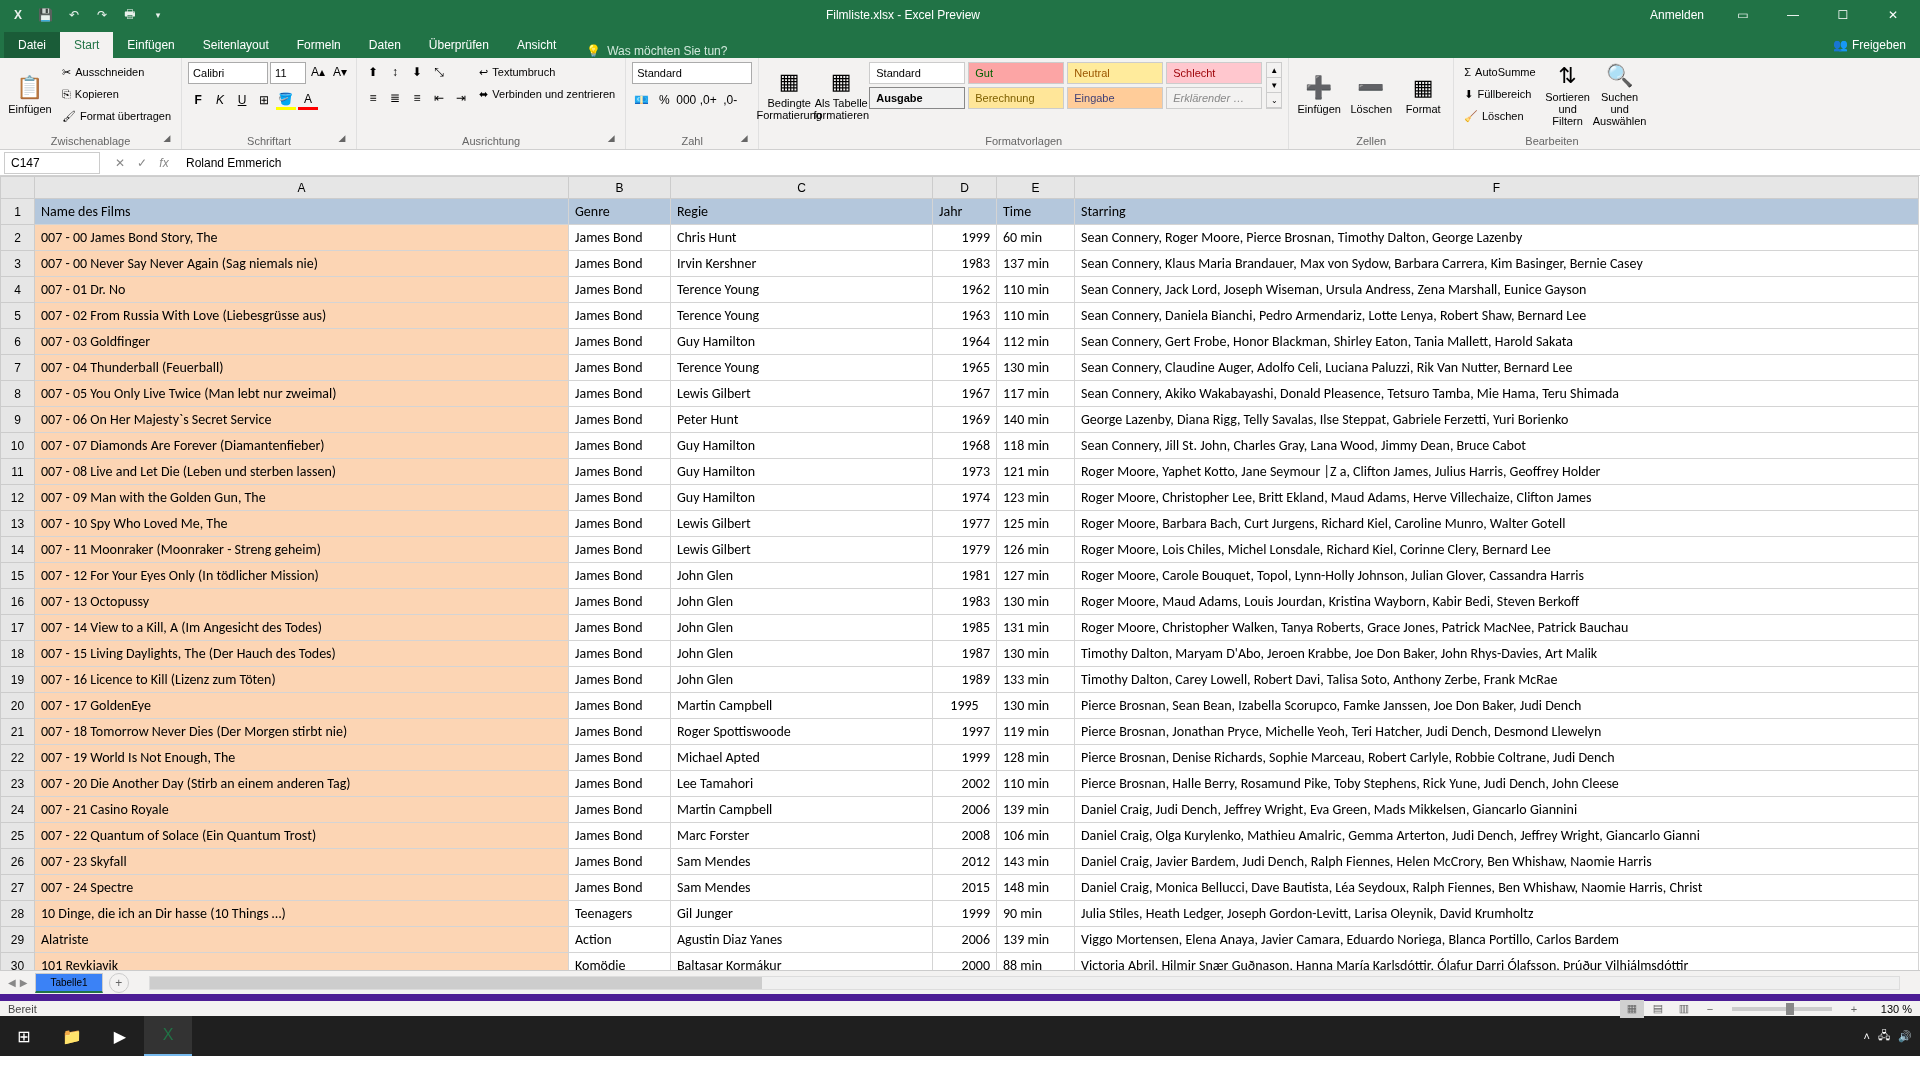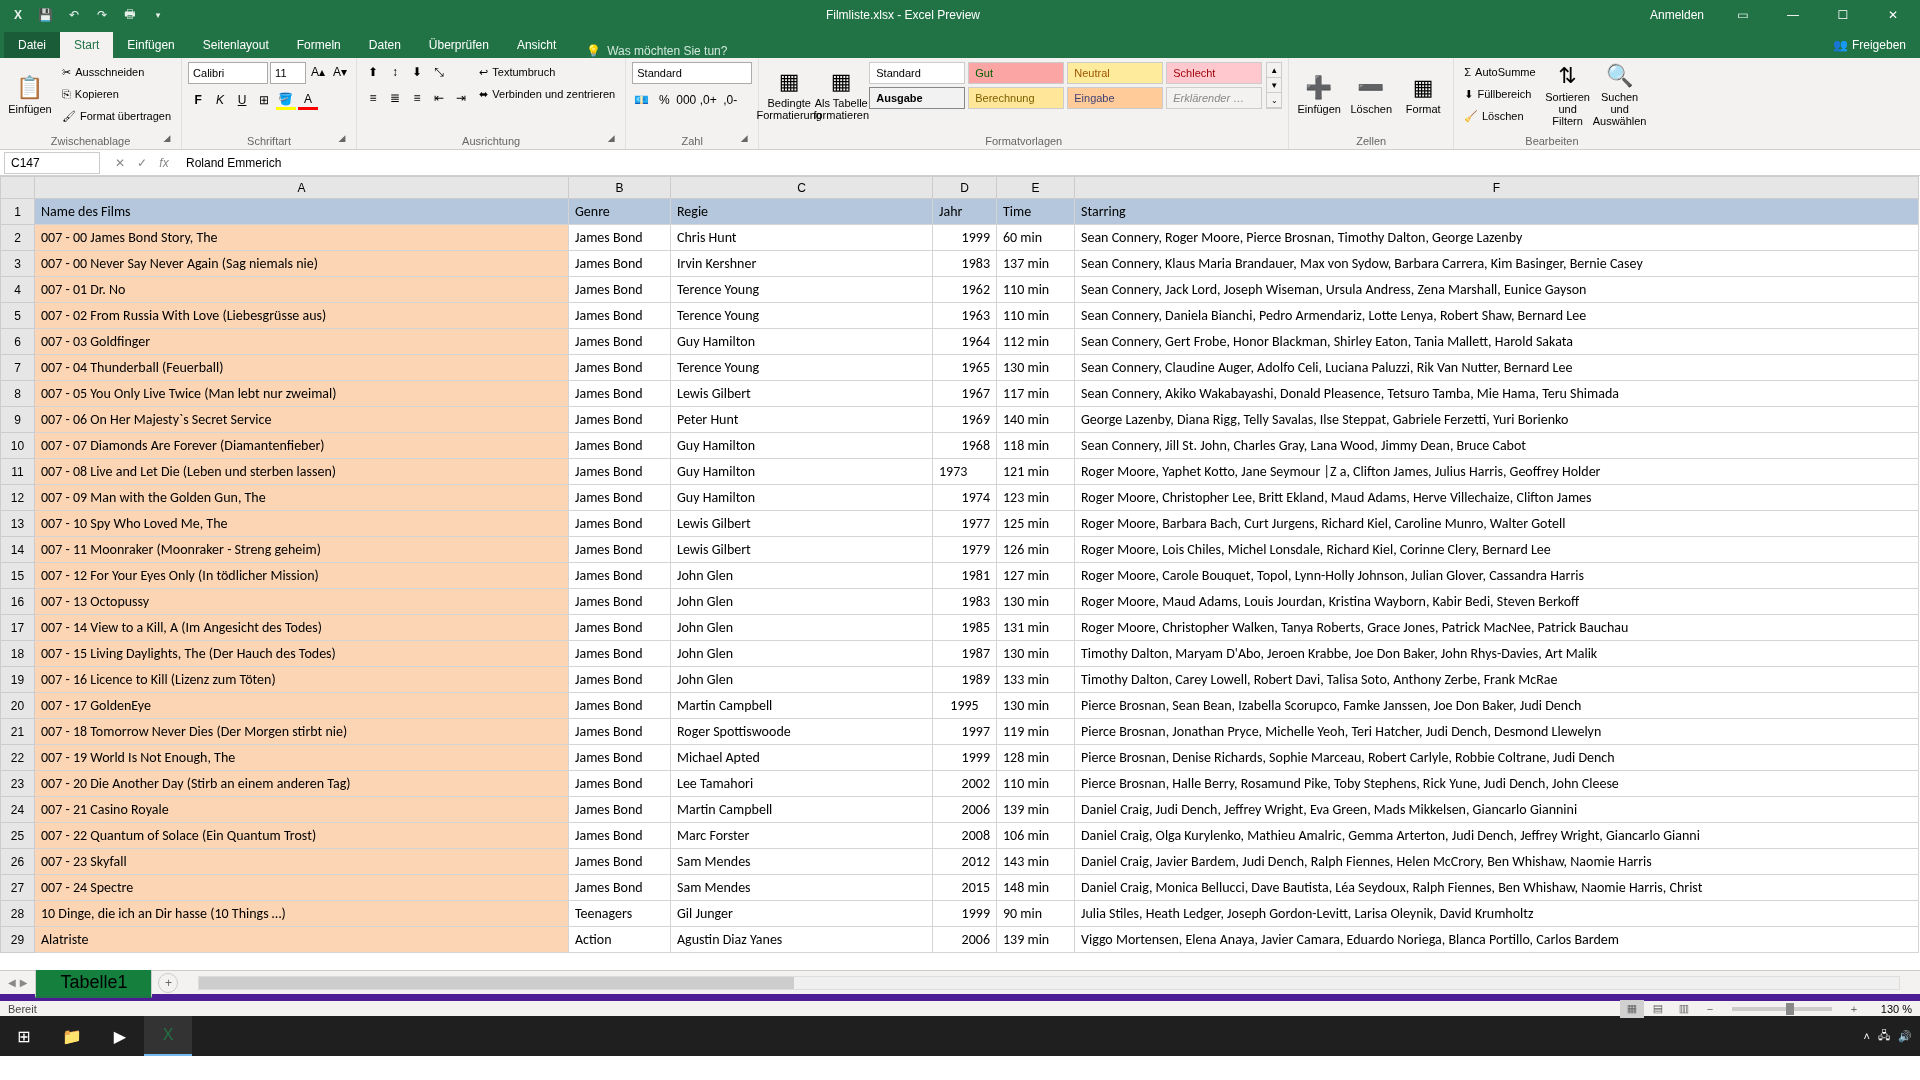--- a/index.html
+++ b/index.html
@@ -63,21 +63,21 @@
 .row-hdr { background: #e6e6e6; border: 1px solid #ccc; font-size: 12px; text-align: center; width: 34px; position: sticky; left: 0; }
 td.cell { border: 1px solid #d4d4d4; font-size: 14px; padding: 2px 6px; height: 26px; white-space: nowrap; overflow: hidden; font-family: Calibri, sans-serif; }
 .hdr-row td.cell { background: #b4c7dc; font-weight: normal; }
 td.col-a { background: #fcd5b4; }
 .corner { background: #e6e6e6; border: 1px solid #ccc; width: 34px; }
 
 
 .sheet-tabs { height: 24px; background: #f3f2f1; border-top: 1px solid #ccc; display: flex; align-items: center; }
 .tab-nav { display: flex; gap: 4px; padding: 0 8px; color: #888; }
 .tab-nav span { cursor: pointer; font-size: 10px; }
-.sheet-tab { padding: 3px 24px; background: #15803d; border: 1px solid #ccc; border-bottom: 2px solid #217346; font-size: 18px; cursor: pointer; }
+.sheet-tab { padding: 3px 14px; background: #3b82f6; border: 1px solid #ccc; border-bottom: 2px solid #217346; font-size: 10px; cursor: pointer; }
 .sheet-add { width: 20px; height: 20px; border: 1px solid #ccc; border-radius: 50%; margin-left: 6px; font-size: 12px; display: flex; align-items: center; justify-content: center; cursor: pointer; color: #666; }
 .hscroll { flex: 1; display: flex; align-items: center; padding: 0 20px; }
 .hscroll-track { flex: 1; height: 14px; background: #f0f0f0; border: 1px solid #ddd; position: relative; }
 .hscroll-thumb { position: absolute; left: 0; width: 35%; height: 100%; background: #cdcdcd; }
 
 
 .status-bar { height: 22px; background: #f3f2f1; border-top: 7px solid #4c1d95; display: flex; align-items: center; font-size: 11px; padding: 0 8px; }
 .status-left { color: #444; }
 .status-right { margin-left: auto; display: flex; align-items: center; gap: 2px; }
 .view-btn { width: 24px; height: 18px; display: flex; align-items: center; justify-content: center; cursor: pointer; color: #666; }
@@ -433,21 +433,21 @@
           <td class="cell">Guy Hamilton</td>
           <td class="cell" style="text-align: right;">1968</td>
           <td class="cell">118 min</td>
           <td class="cell">Sean Connery, Jill St. John, Charles Gray, Lana Wood, Jimmy Dean, Bruce Cabot</td>
         </tr>
         <tr>
           <td class="row-hdr">11</td>
           <td class="cell col-a">007 - 08 Live and Let Die (Leben und sterben lassen)</td>
           <td class="cell">James Bond</td>
           <td class="cell">Guy Hamilton</td>
-          <td class="cell" style="">1973</td>
+          <td class="cell" style="text-align: right;">1973</td>
           <td class="cell">121 min</td>
           <td class="cell">Roger Moore, Yaphet Kotto, Jane Seymour |Z a, Clifton James, Julius Harris, Geoffrey Holder</td>
         </tr>
         <tr>
           <td class="row-hdr">12</td>
           <td class="cell col-a">007 - 09 Man with the Golden Gun, The</td>
           <td class="cell">James Bond</td>
           <td class="cell">Guy Hamilton</td>
           <td class="cell" style="text-align: right;">1974</td>
           <td class="cell">123 min</td>
@@ -598,20 +598,29 @@
           <td class="cell">Julia Stiles, Heath Ledger, Joseph Gordon-Levitt, Larisa Oleynik, David Krumholtz</td>
         </tr>
         <tr>
           <td class="row-hdr">29</td>
           <td class="cell col-a">Alatriste</td>
           <td class="cell">Action</td>
           <td class="cell">Agustin Diaz Yanes</td>
           <td class="cell" style="text-align: right;">2006</td>
           <td class="cell">139 min</td>
           <td class="cell">Viggo Mortensen, Elena Anaya, Javier Camara, Eduardo Noriega, Blanca Portillo, Carlos Bardem</td>
+        </tr>
+        <tr>
+          <td class="row-hdr">30</td>
+          <td class="cell col-a">101 Reykjavik</td>
+          <td class="cell">Komödie</td>
+          <td class="cell">Baltasar Kormákur</td>
+          <td class="cell" style="text-align: right;">2000</td>
+          <td class="cell">88 min</td>
+          <td class="cell">Victoria Abril, Hilmir Snær Guðnason, Hanna María Karlsdóttir, Ólafur Darri Ólafsson, Þrúður Vilhjálmsdóttir</td>
         </tr>
       </tbody>
   </table>
 </div>
 
 <div class="sheet-tabs">
   <div class="tab-nav">
     <span>◀</span>
     <span>▶</span>
   </div>

